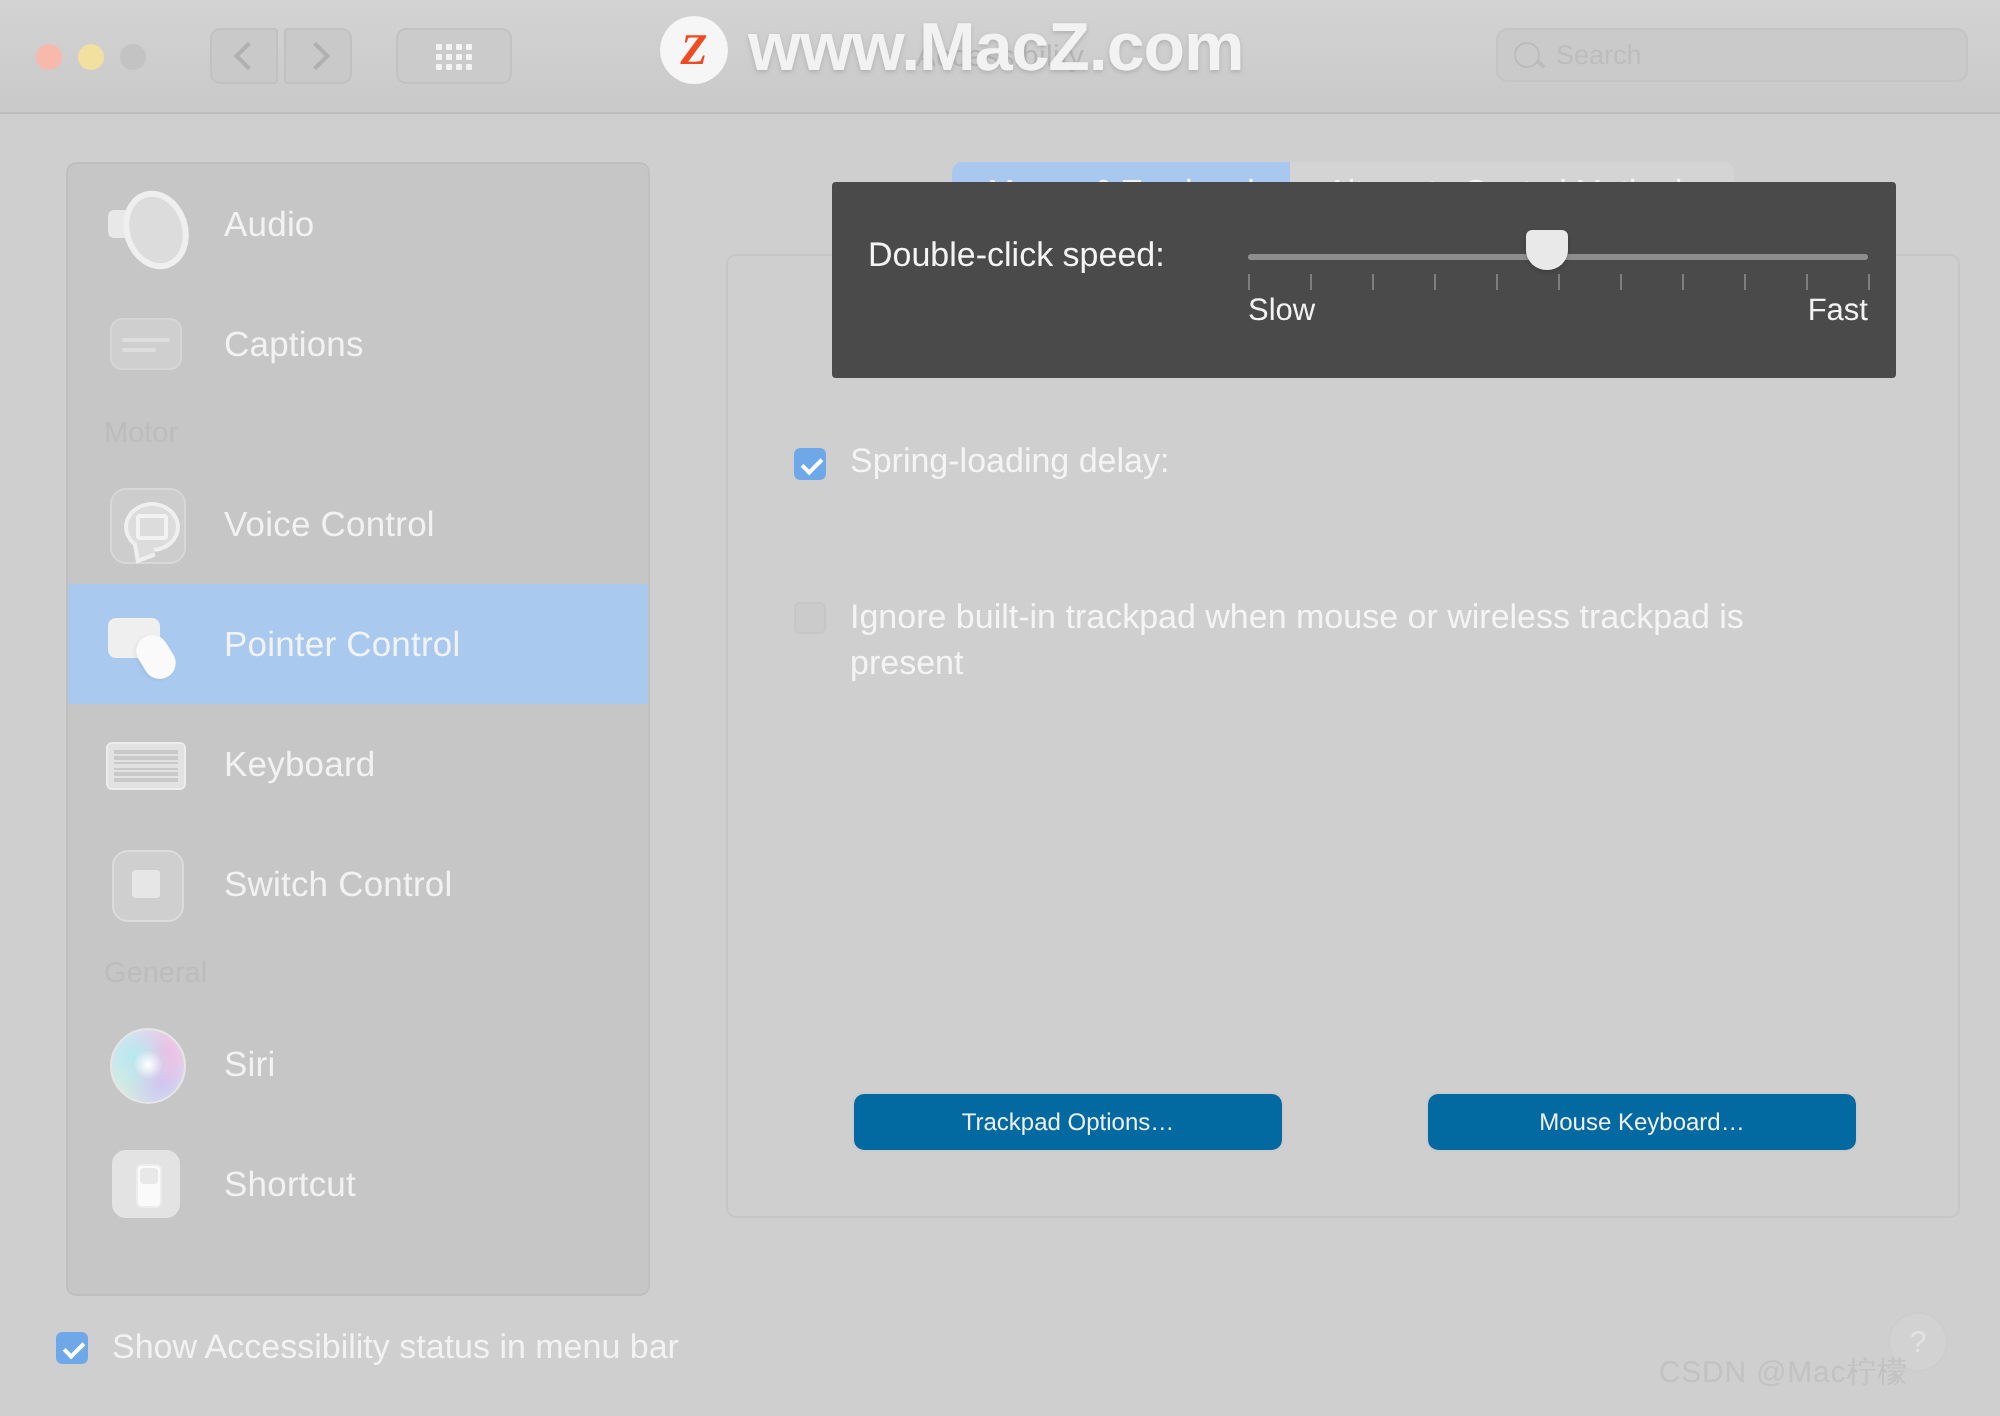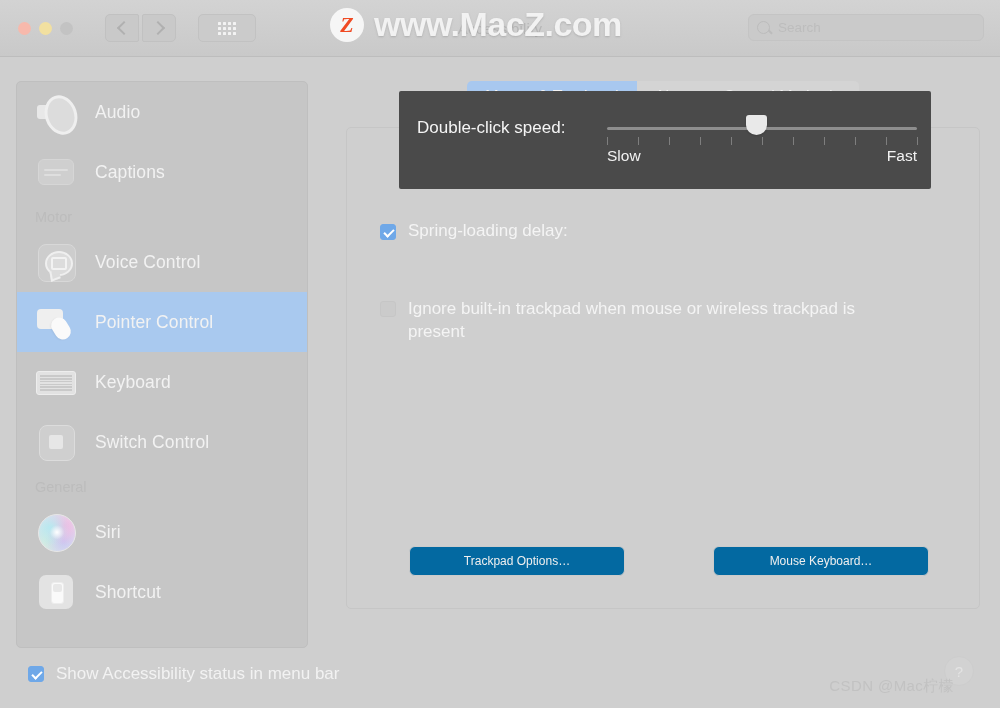--- a/index.html
+++ b/index.html
@@ -74,21 +74,21 @@
     background:#f6f6f6;display:flex;align-items:center;justify-content:center;
     font-size:22px;font-weight:bold;color:#f04a23;font-style:italic;
     font-family:"Liberation Serif",serif;
   }
   .macz-text{
     font-size:34px;font-weight:bold;color:#f2f2f2;letter-spacing:-0.5px;
     text-shadow:0 1px 2px rgba(120,120,120,.35);
   }
 
   
-  .body{flex:1 1 auto;position:relative;display:flex;padding:24px 20px 0 16px;box-sizing:border-box;}
+  .body{flex:1 1 auto;position:relative;display:flex;padding:24px 20px 0 33px;box-sizing:border-box;}
 
   
   .sidebar{
     width:290px;flex:0 0 290px;height:565px;
     background:#c6c6c6;border:1px solid #bfbfbf;border-radius:5px;
     overflow:hidden;position:relative;
   }
   .side-item{
     height:60px;display:flex;align-items:center;padding-left:18px;box-sizing:border-box;gap:18px;
   }

